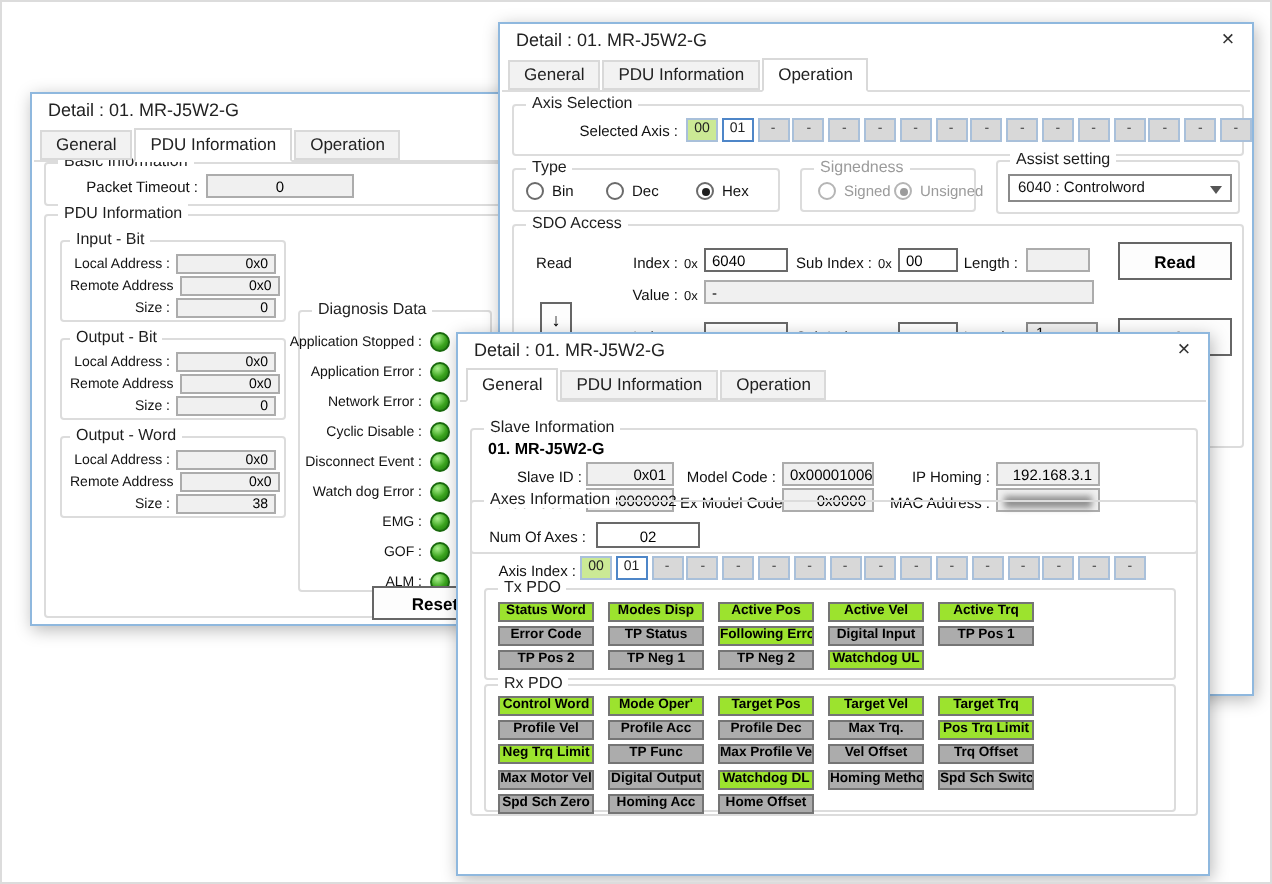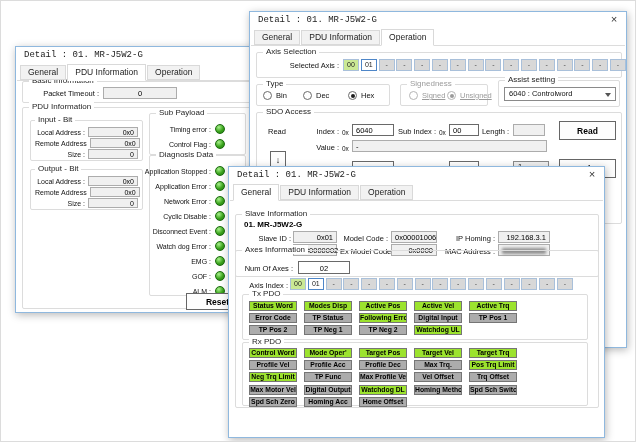--- a/index.html
+++ b/index.html
@@ -1,19 +1,19 @@
 <!DOCTYPE html>
 <html><head>
 <meta charset="utf-8">
 <style>
   html,body{margin:0;padding:0;background:#fff;}
   .stage{position:relative;width:636px;height:442px;background:#fff;border:1px solid #dcdcdc;box-sizing:border-box;
          font-family:"Liberation Sans", sans-serif; overflow:hidden;}
   .win{position:absolute;background:#fff;border:1px solid #8FB8DE;box-shadow:1px 2px 8px rgba(0,0,0,.28);box-sizing:border-box;}
-  .titlebar{position:absolute;left:0;top:0;right:0;height:16px;background:#fff;font-family:Liberation Mono, monospace;}
+  .titlebar{position:absolute;left:0;top:0;right:0;height:16px;background:#fff;}
   .title{position:absolute;left:8px;top:3px;font-size:9px;color:#222;white-space:nowrap;}
   .closex{position:absolute;top:2px;width:14px;height:13px;font-size:11px;line-height:13px;text-align:center;color:#333;}
   .tabs{position:absolute;left:4px;top:16px;height:17px;display:flex;align-items:flex-end;z-index:3;}
   .tab{height:13px;line-height:13px;padding:0 7px;font-size:8.5px;color:#222;background:#F2F2F2;border:1px solid #D9D9D9;margin-right:1px;white-space:nowrap;}
   .tab.active{height:15px;line-height:15px;background:#fff;border-bottom:1px solid #fff;margin-bottom:-1px;z-index:4;}
   .paneline{position:absolute;left:1px;right:1px;top:33px;border-top:1px solid #DCDCDC;}
   .grp{position:absolute;border:1px solid #DCDCDC;border-radius:2px;box-sizing:border-box;background:transparent;}
   .glabel{position:absolute;top:-6px;left:6px;background:#fff;padding:0 3px;font-size:8px;color:#1e1e1e;white-space:nowrap;z-index:2;}
   .lbl{position:absolute;font-size:7.5px;color:#111;text-align:right;white-space:nowrap;}
   .hexp{position:absolute;font-size:6.5px;color:#111;white-space:nowrap;}
@@ -43,21 +43,21 @@
   .pdogrid{position:absolute;display:grid;grid-template-columns:repeat(5,48px);column-gap:7px;row-gap:2.2px;}
   .pdo{width:48px;height:10px;background:#ACACAC;border:1px solid #757575;box-sizing:border-box;
        font-size:6.8px;font-weight:bold;color:#000;text-align:center;line-height:8.5px;white-space:nowrap;overflow:hidden;}
   .pdo.on{background:#9CE32E;}
   .radio-item{position:absolute;display:flex;align-items:center;}
   .rad{flex:none;width:9px;height:9px;border:1px solid #6B6B6B;border-radius:50%;background:#fff;box-sizing:border-box;position:relative;}
   .radio-item.sel .rad::after{content:"";position:absolute;left:1.5px;top:1.5px;width:4px;height:4px;border-radius:50%;background:#1F1F1F;}
   .radlbl{font-size:7.5px;color:#111;margin-left:4px;white-space:nowrap;}
   .grp.dis .rad{border-color:#B5B5B5;}
   .grp.dis .radio-item.sel .rad::after{background:#9B9B9B;}
-  .grp.dis .radlbl{color:#9B9B9B;text-decoration:underline;}
+  .grp.dis .radlbl{color:#9B9B9B;}
   .grp.dis .glabel{color:#9B9B9B;}
   .dd{position:absolute;background:#fff;border:1px solid #8A8A8A;box-sizing:border-box;font-size:7.5px;color:#111;
       line-height:12px;padding:0 4px 0 4px;white-space:nowrap;overflow:hidden;}
   .dd.gray{background:#F0F0F0;}
   .chev{position:absolute;right:4px;top:50%;margin-top:-1px;width:0;height:0;border-left:3px solid transparent;
         border-right:3px solid transparent;border-top:4px solid #555;}
   .macblur{position:absolute;right:3px;top:3px;width:44px;height:6px;background:#8F8F8F;filter:blur(1.6px);border-radius:1px;}
   .devname{position:absolute;font-size:8px;font-weight:bold;color:#000;white-space:nowrap;}
 </style>
 </head>
@@ -109,35 +109,37 @@
             </div>
             <div class="iorow">
               <span class="iolbl">Remote Address</span>
               <span class="fld iofld">0x0</span>
             </div>
             <div class="iorow">
               <span class="iolbl">Size :</span>
               <span class="fld iofld">0</span>
             </div>
           </div>
+          <div class="iogrp">
+            <span class="glabel">Output - Word</span>
+            <div class="iorow">
+              <span class="iolbl">Local Address :</span>
+              <span class="fld iofld">0x0</span>
+            </div>
+            <div class="iorow">
+              <span class="iolbl">Remote Address</span>
+              <span class="fld iofld">0x0</span>
+            </div>
+            <div class="iorow">
+              <span class="iolbl">Size :</span>
+              <span class="fld iofld">38</span>
+            </div>
+          </div>
         </div>
 
-      <div class="grp" style="left:126px;top:5px;width:97px;height:42px">
-        <span class="glabel">Sub Payload</span>
-        <div class="ledlist">
-            <div class="ledrow">
-              <span class="ledlbl">Timing error :</span>
-              <span class="led"></span>
-            </div>
-            <div class="ledrow">
-              <span class="ledlbl">Control Flag :</span>
-              <span class="led"></span>
-            </div>
-          </div>
-      </div>
 
       <div class="grp" style="left:126px;top:47px;width:97px;height:141px">
         <span class="glabel">Diagnosis Data</span>
         <div class="ledlist">
             <div class="ledrow">
               <span class="ledlbl">Application Stopped :</span>
               <span class="led"></span>
             </div>
             <div class="ledrow">
               <span class="ledlbl">Application Error :</span>

